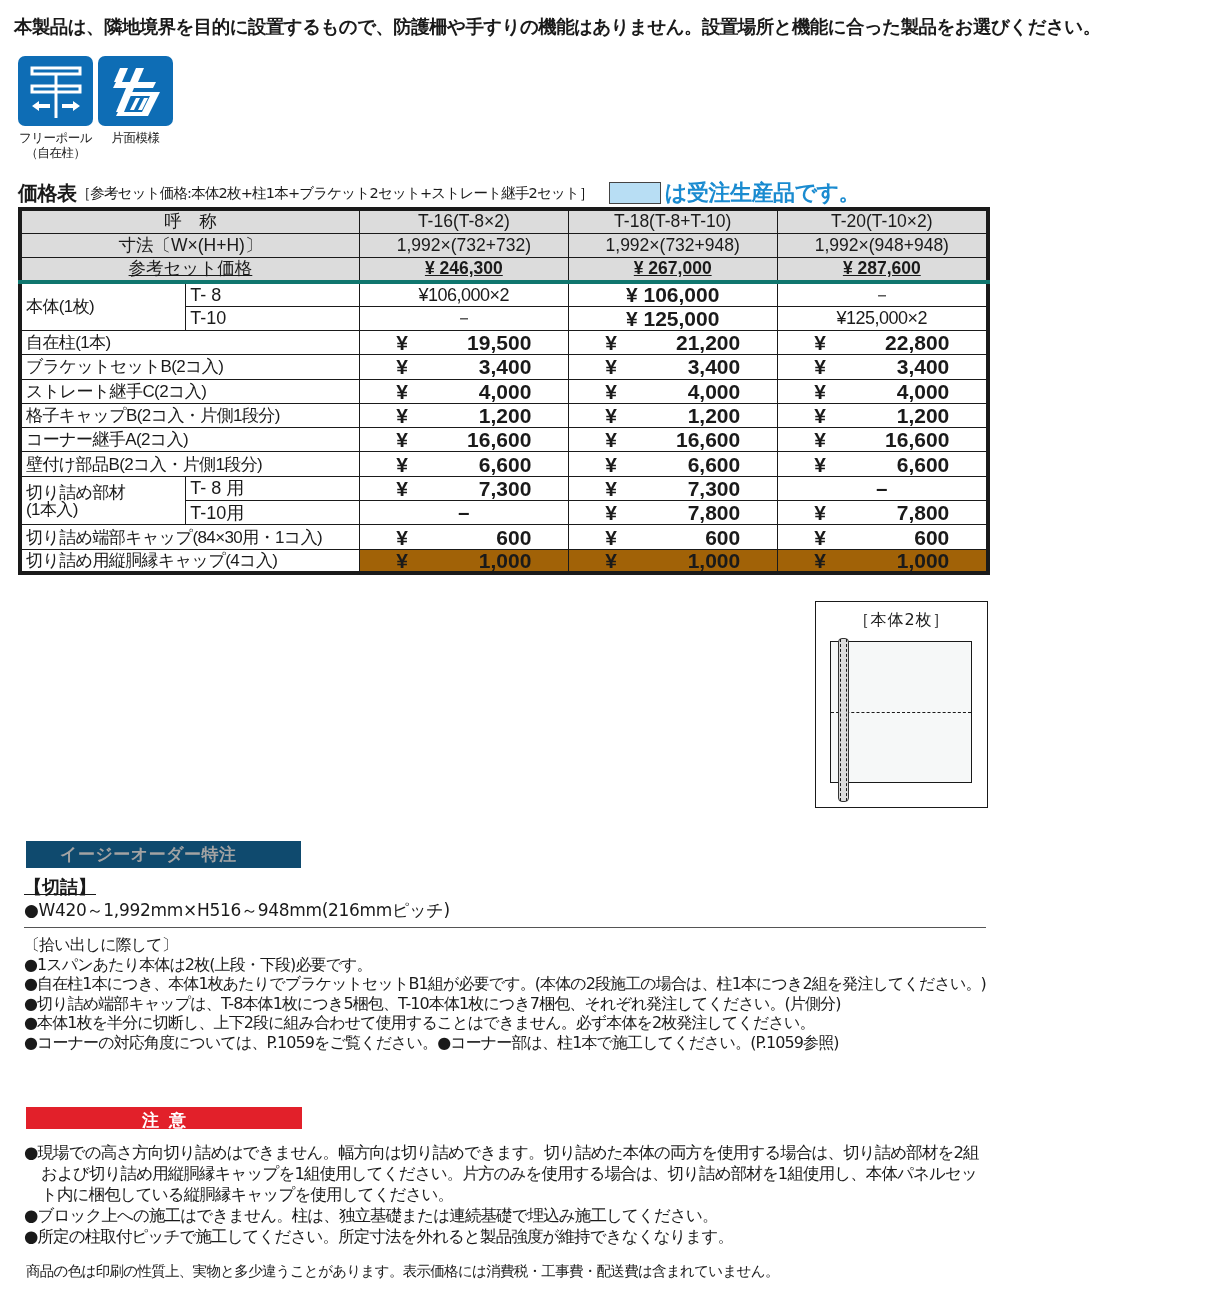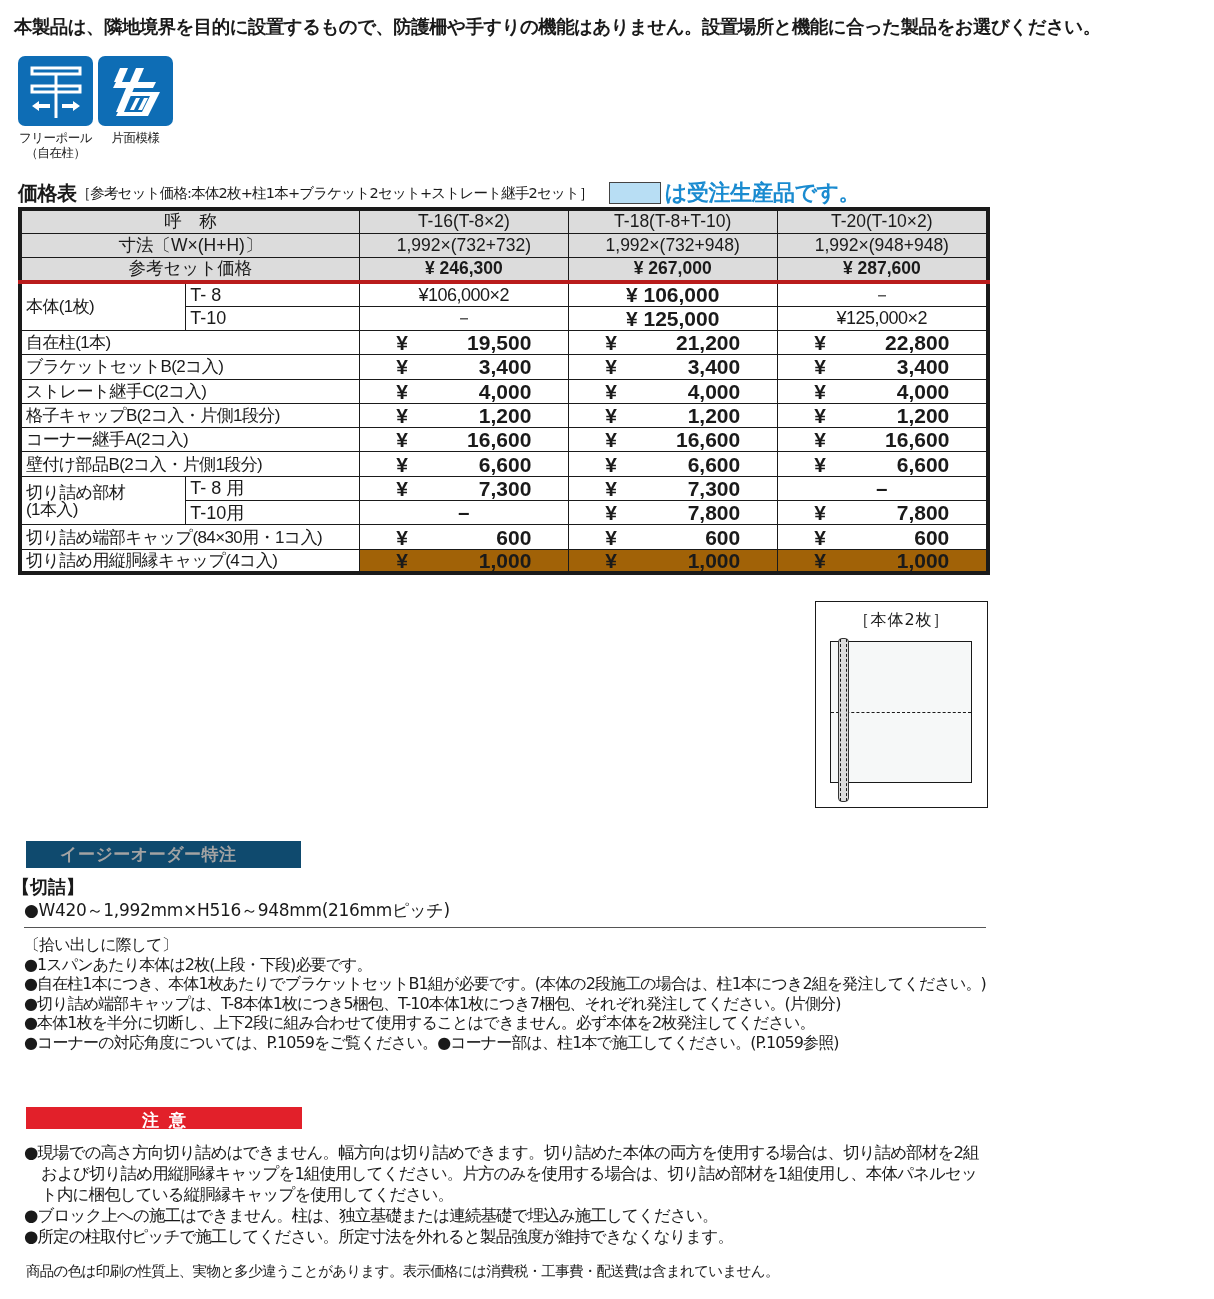--- a/index.html
+++ b/index.html
@@ -22,39 +22,39 @@
 
   .price-title-row { position: absolute; left: 18px; top: 178px; display: flex; align-items: center; white-space: nowrap; }
   .price-title { font-size: 20px; font-weight: bold; letter-spacing: -0.5px; }
   .price-sub { font-size: 14.5px; letter-spacing: -0.8px; }
   .legend-box { width: 52px; height: 22px; background: #b8def4; border: 1px solid #444; margin-left: 16px; }
   .legend-text { color: #1a8bd0; font-size: 22px; font-weight: bold; margin-left: 4px; letter-spacing: -0.5px; }
 
   table.price { position: absolute; left: 18px; top: 207px; width: 972px; border-collapse: collapse; border: 4px solid #1a1a1a; font-family: "Liberation Sans", sans-serif; }
   table.price td { border: 1px solid #1a1a1a; height: 24.3px; padding: 0 4px; font-size: 18px; line-height: 1; white-space: nowrap; }
   table.price tr.hdr td { background: #dcdcdc; text-align: center; font-size: 17.5px; }
-  table.price tr.hdr.last td { border-bottom: 4px solid #b91c1c; }
+  table.price tr.hdr.last td { border-bottom: 4px solid #0f766e; text-decoration: underline; }
   table.price td.name { font-size: 17px; letter-spacing: -0.6px; }
   table.price td.sub { font-size: 18px; }
   table.price td.val { text-align: center; font-weight: bold; font-size: 21px; }
   table.price td.val.small { font-size: 18px; font-weight: normal; letter-spacing: -0.5px; }
   table.price td.val .yen { display: inline-block; width: 55px; text-align: left; }
   table.price td.val .amt { display: inline-block; width: 80px; text-align: right; }
   table.price tr.order td.val { background: #a16207; }
   table.price td.set { font-weight: bold; font-size: 22px; text-align: center; }
 
   .diagram { position: absolute; left: 815px; top: 601px; width: 173px; height: 207px; border: 1px solid #1a1a1a; }
   .diagram-title { position: absolute; top: 8px; width: 100%; text-align: center; font-size: 16px; letter-spacing: 1px; }
   .panel { position: absolute; left: 14px; top: 39px; width: 142px; height: 142px; border: 1px solid #1a1a1a; background: #f6f8f8; }
   .panel-mid { position: absolute; left: 0; top: 70px; width: 100%; border-top: 1px dashed #1a1a1a; }
   .post { position: absolute; left: 22px; top: 36px; width: 11px; height: 164px; border: 1px solid #333; border-radius: 4px; background: #dcdcdc; }
   .post-dash { position: absolute; top: 0; bottom: 0; border-left: 1px dashed #1a1a1a; }
 
   .banner-blue { position: absolute; left: 26px; top: 841px; width: 275px; height: 27px; background: #0f4a6e; color: #a3a3a3; font-size: 17px; font-weight: bold; padding-left: 34px; line-height: 27px; letter-spacing: 0.5px; }
-  .cut-title { position: absolute; left: 12px; top: 875px; font-size: 18px; font-weight: bold; }
+  .cut-title { position: absolute; left: 24px; top: 875px; font-size: 18px; font-weight: bold; text-decoration: underline; }
   .cut-spec { position: absolute; left: 24px; top: 899px; font-size: 17px; letter-spacing: -0.3px; }
   .divider { position: absolute; left: 24px; top: 927px; width: 962px; border-top: 1px solid #555; }
 
   .notes { position: absolute; left: 24px; top: 935px; width: 965px; font-size: 16px; line-height: 19.5px; letter-spacing: -0.9px; }
   .notes .note { padding-left: 17px; text-indent: -17px; }
 
   .banner-red { position: absolute; left: 26px; top: 1107px; width: 276px; height: 22px; background: #e2202a; color: #fff; font-size: 17px; font-weight: bold; line-height: 27px; text-align: center; letter-spacing: 10px; padding-left: 10px; }
   .cautions { position: absolute; left: 24px; top: 1142px; width: 965px; font-size: 16.5px; line-height: 21px; letter-spacing: -0.9px; }
   .cautions .note { padding-left: 17px; text-indent: -17px; }
 

